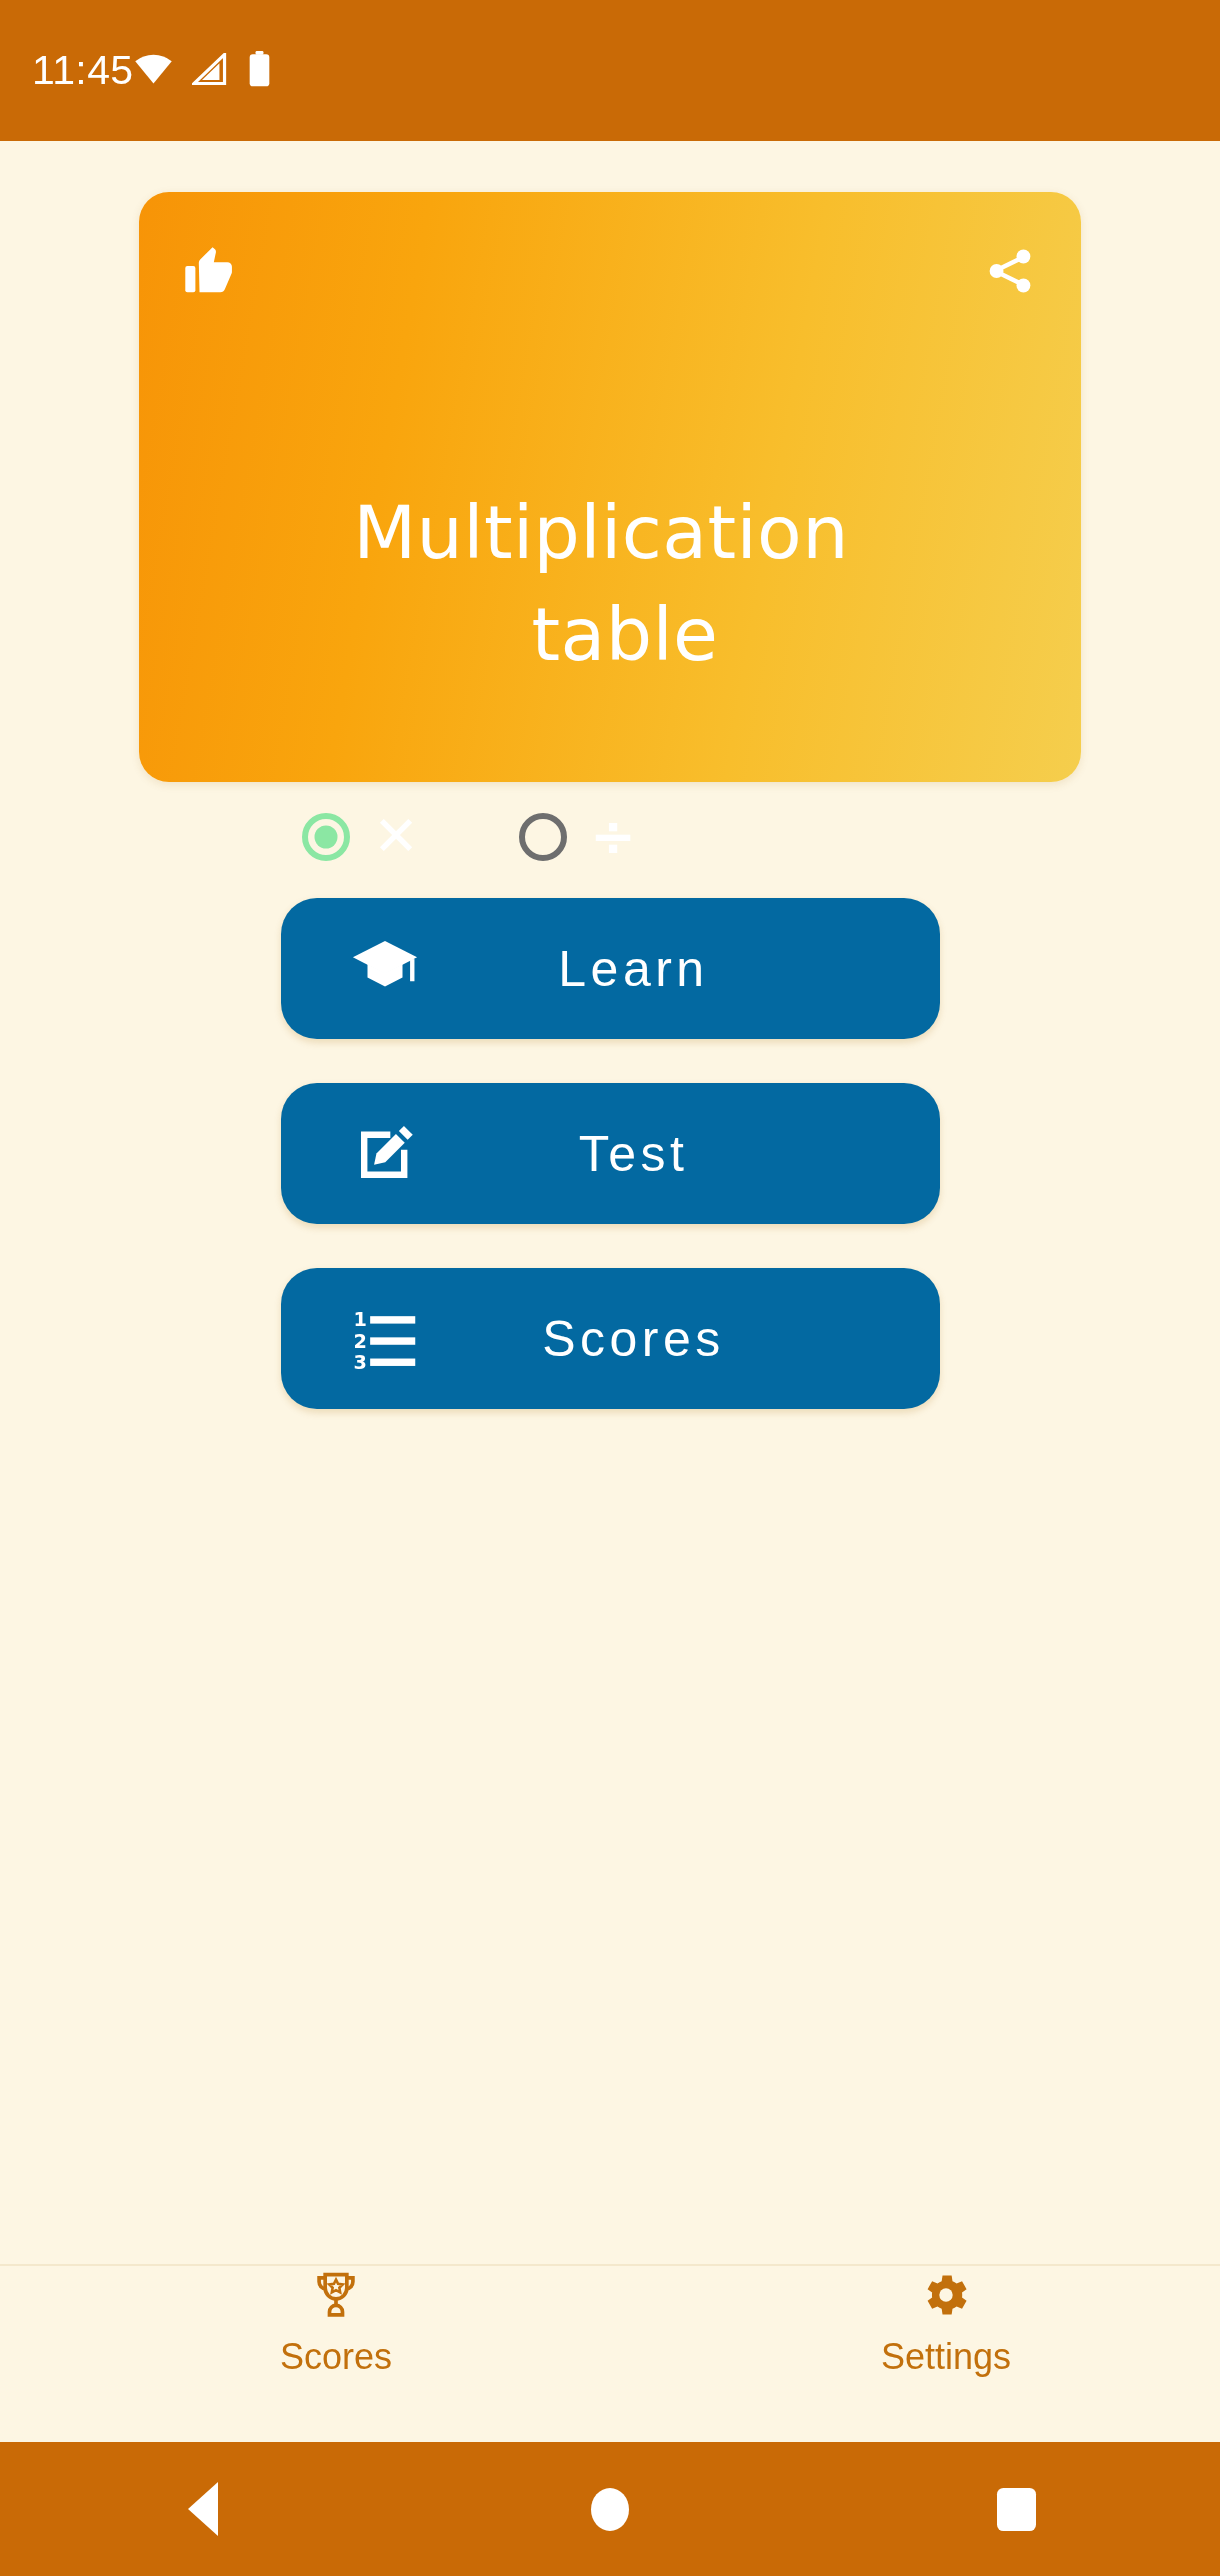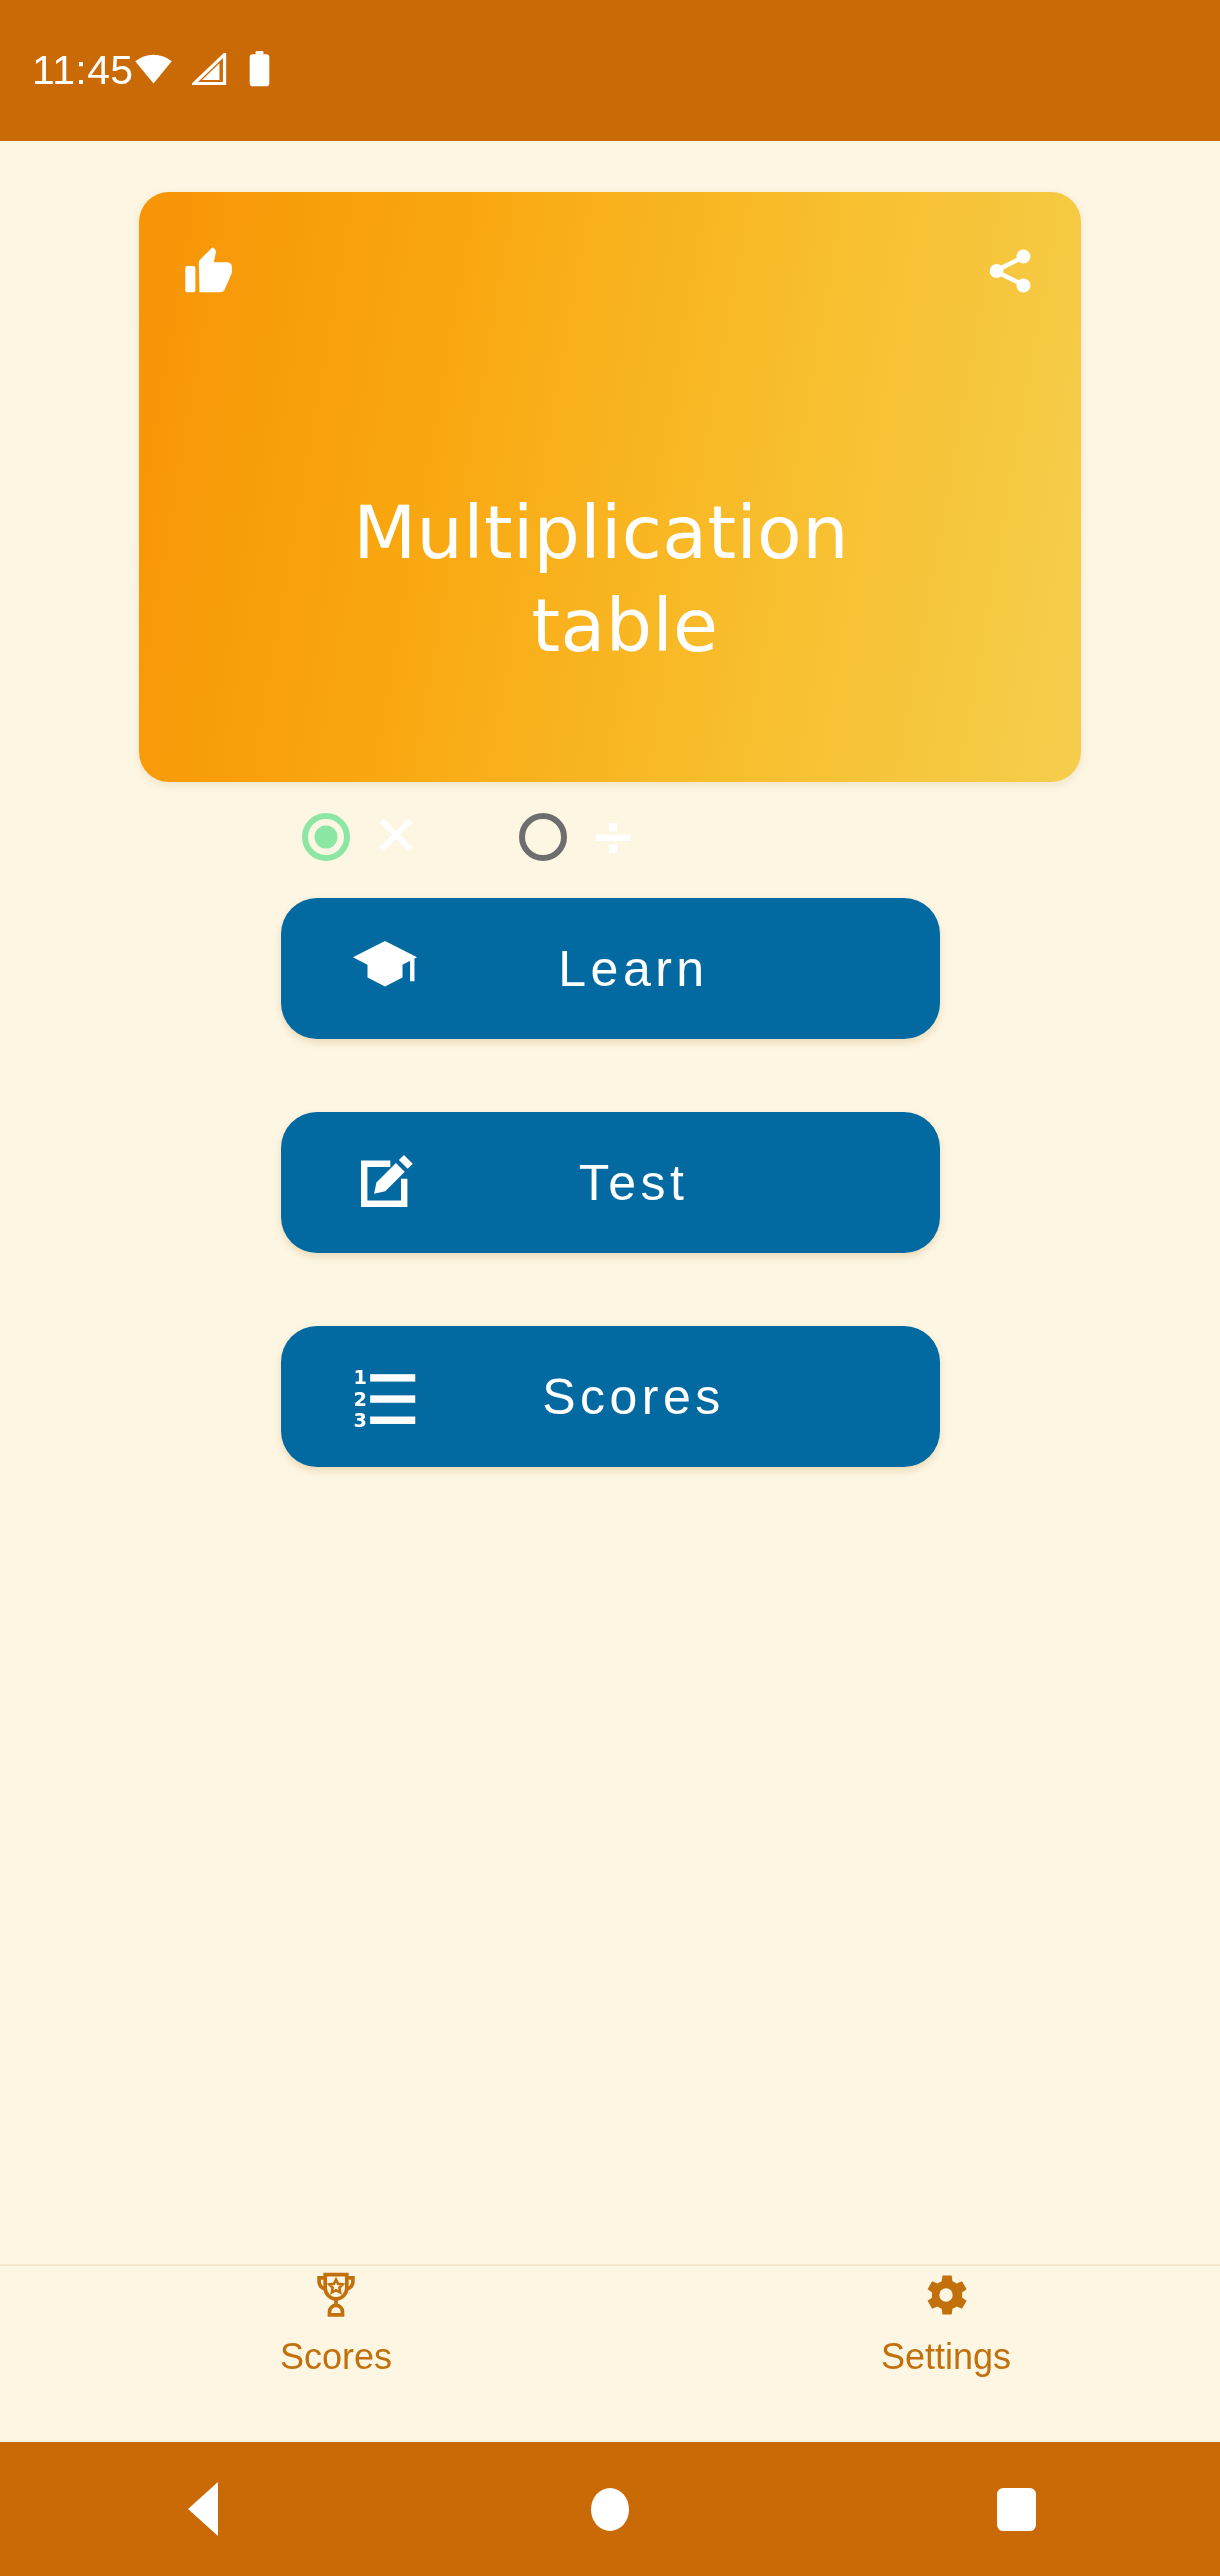--- a/index.html
+++ b/index.html
@@ -34,21 +34,21 @@
     display:flex; align-items:center; justify-content:center; }
 
   .card-title{
     position:absolute; left:0; right:18px; top:304px;
     text-align:center; color:#FFFFFF;
     font-size:73px; line-height:1.0; font-weight:400;
     letter-spacing:0.4px;
     font-family:"DejaVu Sans", sans-serif;
   }
   .card-title .ln{ display:block; }
-  .card-title .ln + .ln{ margin-top:20px;padding-left:48px; }
+  .card-title .ln + .ln{ margin-top:29px;padding-left:48px; }
 
   
   .op-row{ position:absolute; left:163px; top:617px; display:flex; align-items:center; }
   .op{ display:flex; align-items:center; }
   .op + .op{ margin-left:100px; }
   .radio{ width:48px; height:48px; border-radius:50%; display:block; }
   .radio.sel{ border:6.3px solid #8BE7A3; background:transparent; position:relative; }
   .radio.sel::after{
     content:""; position:absolute; left:50%; top:50%;
     width:23px; height:23px; border-radius:50%; background:#8BE7A3;
@@ -65,21 +65,21 @@
   }
 
   
   .actions{ position:absolute; left:0; right:0; top:898px; }
   .btn{
     position:relative; width:659px; height:141px; margin:0 auto;
     background:#0369a1; border-radius:36px;
     box-shadow:0 3.6px 7.2px rgba(160,105,0,0.18);
     display:flex; align-items:center; cursor:pointer;
   }
-  .btn + .btn{ margin-top:73px; }
+  .btn + .btn{ margin-top:44px; }
   .btn-icon{ width:98px; margin-left:55px; display:flex; align-items:center; justify-content:center; }
   .btn-label{
     flex:1; text-align:center; color:#FFFFFF; font-size:50px;
     letter-spacing:4.5px; margin-right:106px; font-weight:400;
   }
 
   
   .bottom-divider{ position:absolute; left:0; top:2264px; width:1220px; height:1.8px;
     background:rgba(200,160,90,0.16); }
   .bottomnav{

